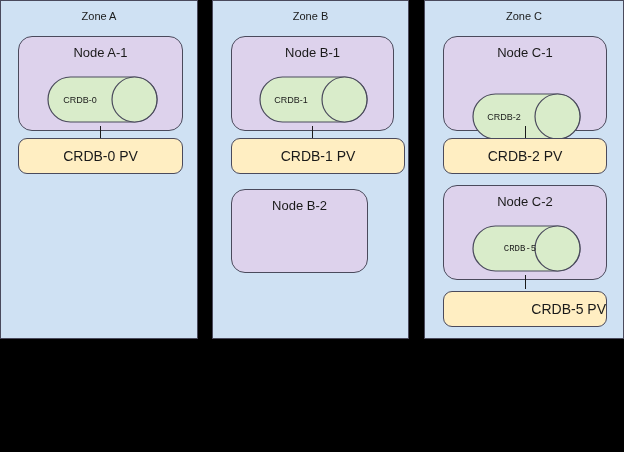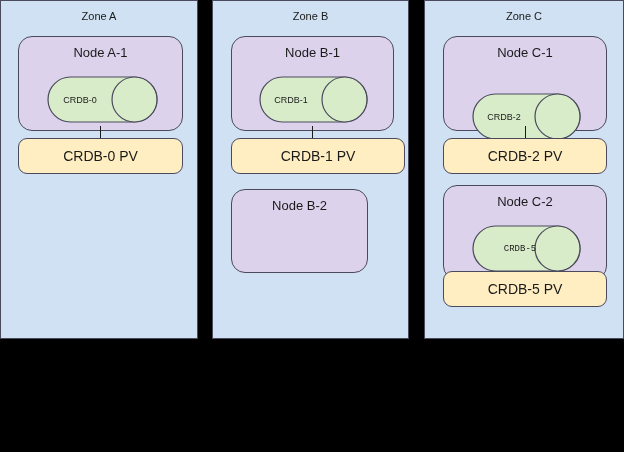--- a/index.html
+++ b/index.html
@@ -185,18 +185,18 @@
         <svg width="109" height="47" viewBox="0 0 109 47">
           <path d="M 23.5 1 L 85.5 1 A 22.5 22.5 0 0 1 85.5 46 L 23.5 46 A 22.5 22.5 0 0 1 23.5 1 Z" fill="#d9ecca" stroke="#4a4a5c" stroke-width="1.2"></path>
           <ellipse cx="85.5" cy="23.5" rx="22.5" ry="22.5" fill="#d9ecca" stroke="#4a4a5c" stroke-width="1.2"></ellipse>
         </svg>
         <div class="cyl-label" style="left:16px; width:64px;font-family:Liberation Mono, monospace;">CRDB-5</div>
       </div>
     </div>
 
     <div class="connector" style="left:100px; top:274px; height:14px;"></div>
 
-    <div class="pv" style="left:18px; top:270px; width:164px; height:36px;">
+    <div class="pv" style="left:18px; top:290px; width:164px; height:36px;justify-content:flex-end;">
       <span class="pv-label">CRDB-5 PV</span>
     </div>
   </div>
 
 </div>
 
 </body></html>

